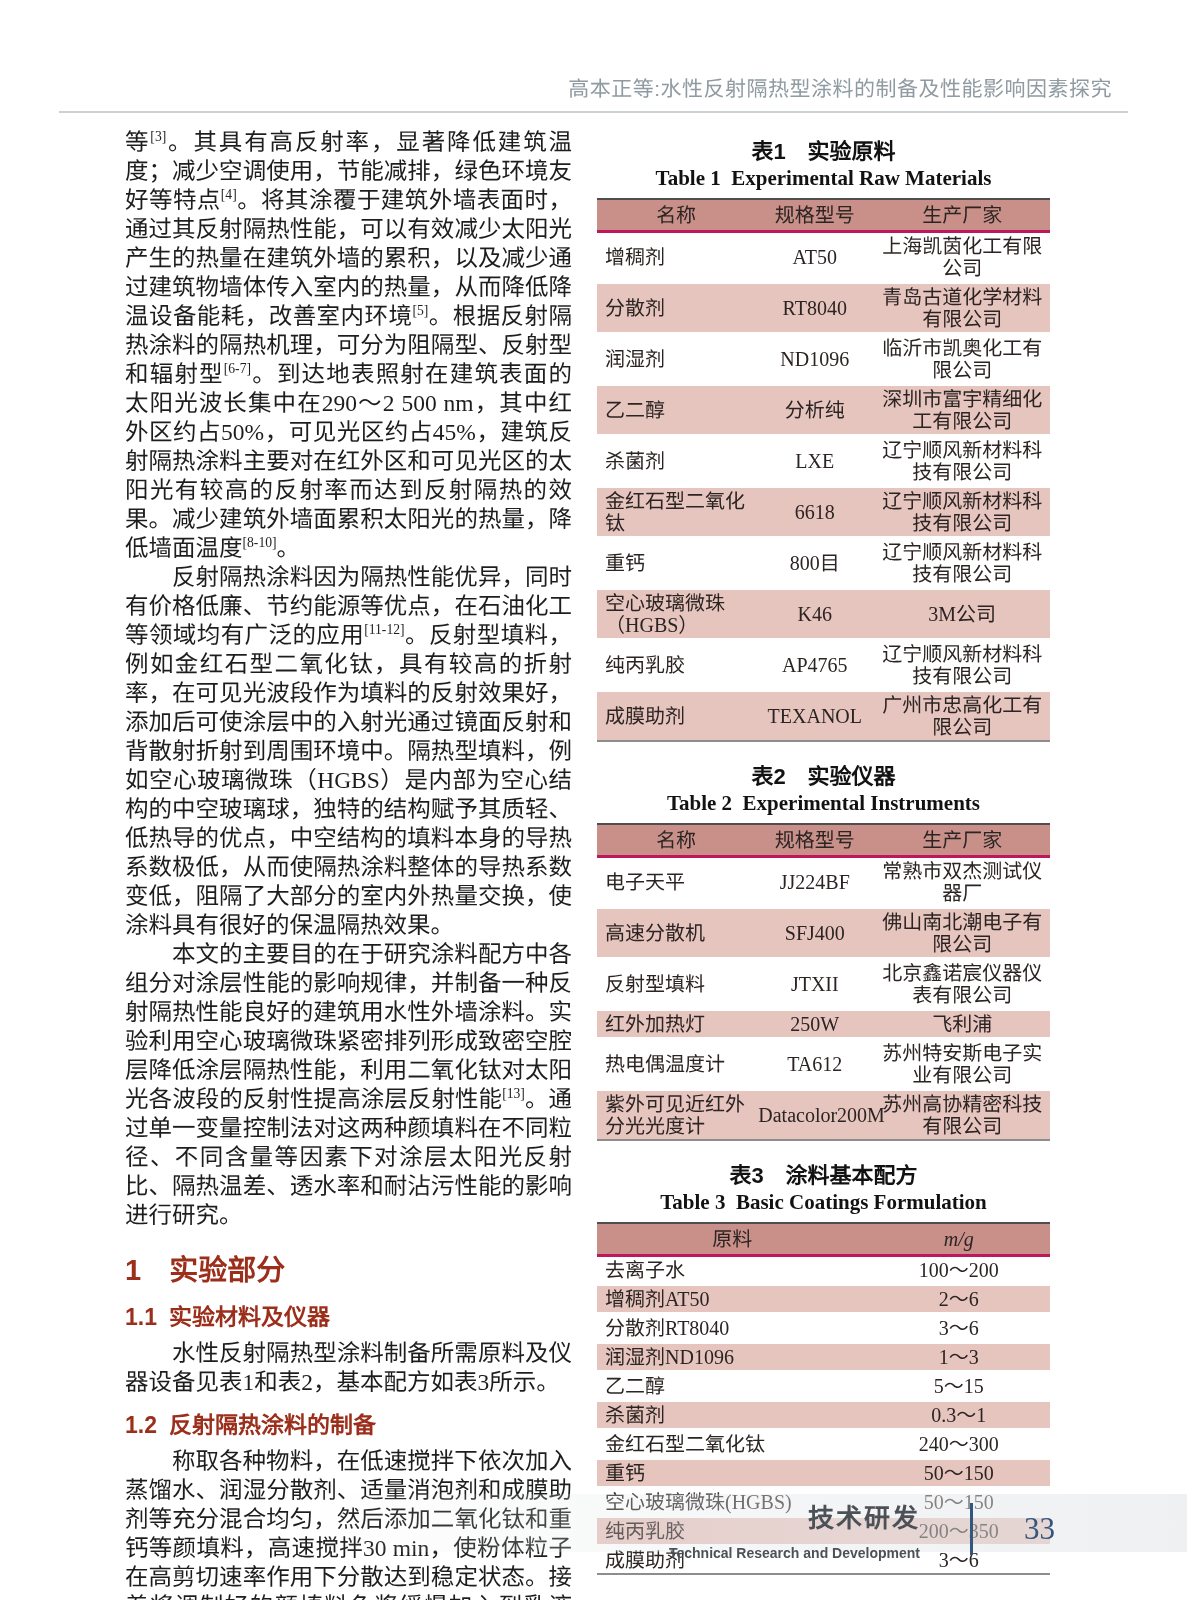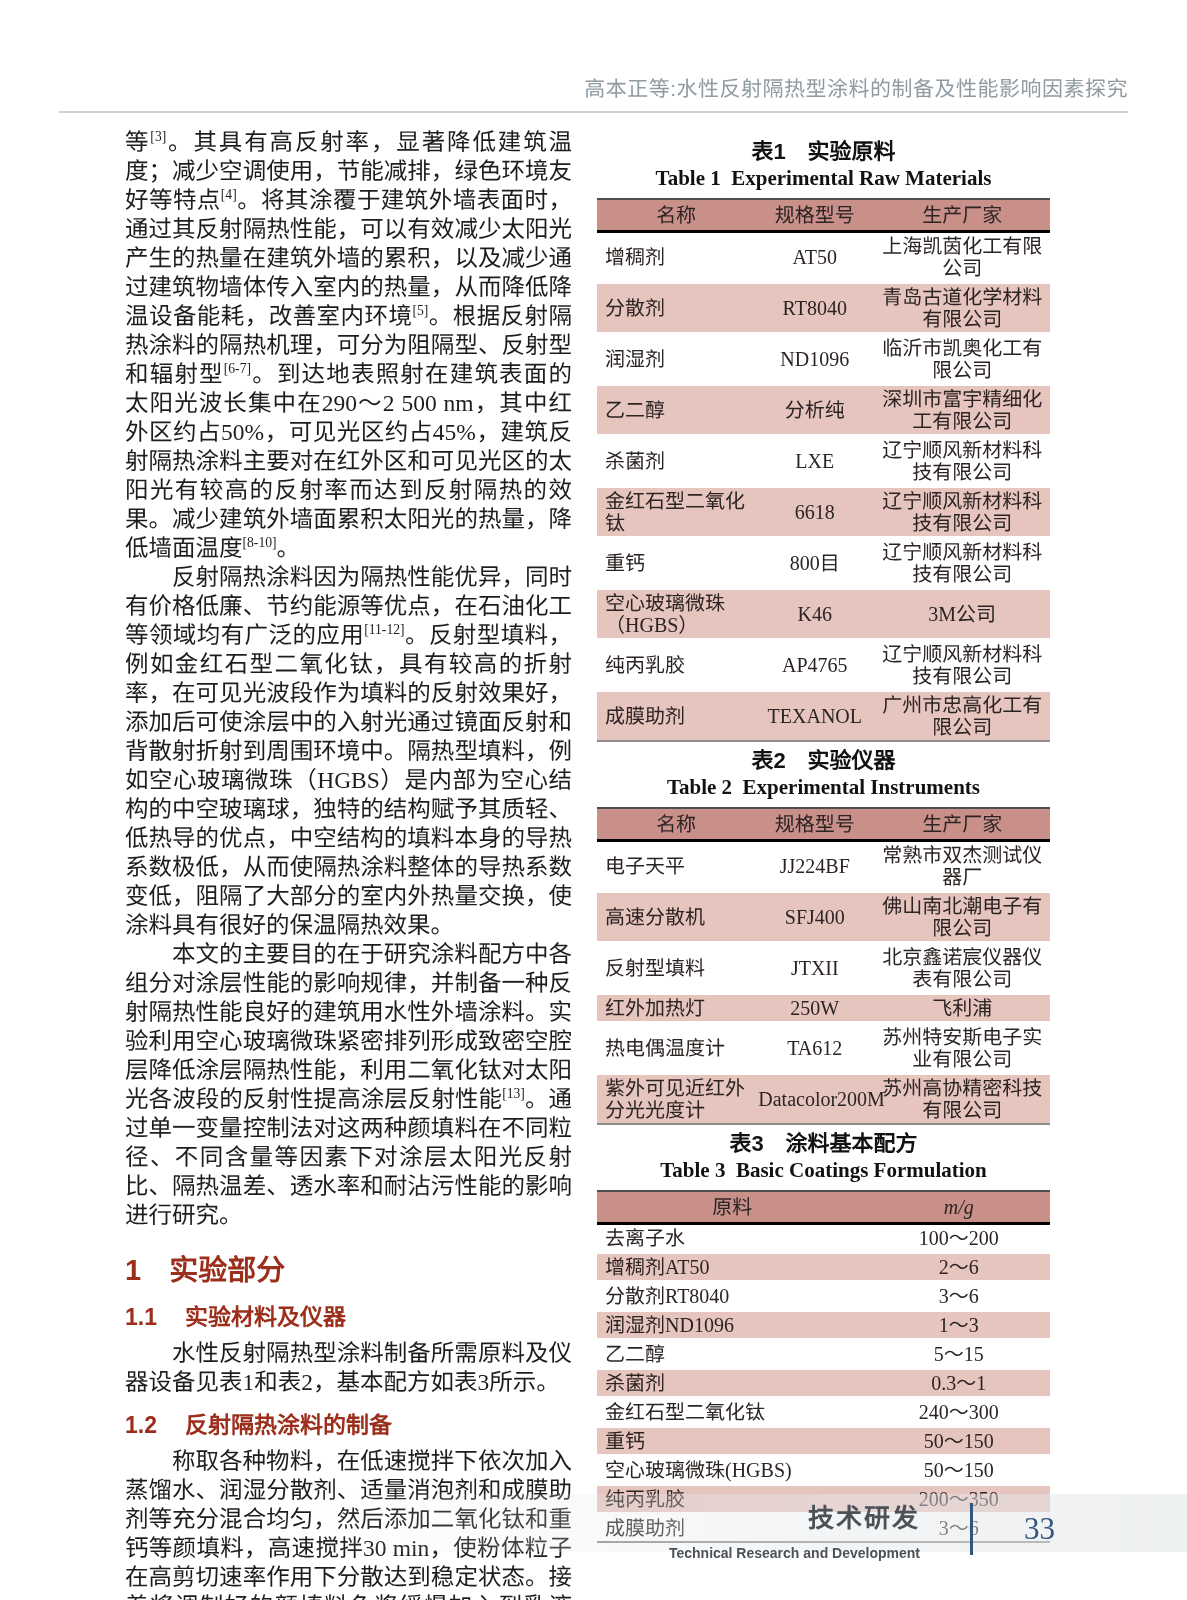--- a/index.html
+++ b/index.html
@@ -4,21 +4,21 @@
 <title>Journal Page</title>
 <style>
   html,body { margin:0; padding:0; background:#ffffff; }
   .page {
     position:relative; width:1187px; height:1600px; background:#ffffff;
     font-family:"Liberation Serif","DejaVu Serif",serif; overflow:hidden;
   }
 
   
   .running-head {
-    position:absolute; top:72px; right:59px;
+    position:absolute; top:72px; right:75px;
     font-size:21px; color:#8f9aa1; letter-spacing:0.5px;
     font-family:"Liberation Sans","DejaVu Sans",sans-serif;
   }
   .head-rule {
     position:absolute; top:111px; left:59px; width:1069px; height:0;
     border-top:2px solid #ccd1d4;
   }
 
   
   .col-left { position:absolute; left:125px; top:128px; width:447px; }
@@ -31,41 +31,41 @@
 
   .h1 {
     margin:16px 0 10px; color:#9c2e1c; font-size:29px; font-weight:bold;
     font-family:"Liberation Sans","DejaVu Sans",sans-serif;
   }
   .h1 .num { margin-right:28px; }
   .h2 {
     margin:9px 0 7px; color:#9c2e1c; font-size:23px; font-weight:bold;
     font-family:"Liberation Sans","DejaVu Sans",sans-serif;
   }
-  .h2 .num { margin-right:28px;text-align:right; }
+  .h2 .num { margin-right:12px;text-align:right; }
 
   
   .col-right { position:absolute; left:597px; top:133px; width:453px; }
-  .tblock { }
+  .tblock { margin-bottom:16px; }
   .cap-zh {
     text-align:center; font-size:22px; font-weight:bold; color:#121212;
     font-family:"Liberation Sans","DejaVu Sans",sans-serif;
   }
   .cap-en {
     text-align:center; font-size:21px; font-weight:bold; color:#121212;
     margin:1px 0 7px; font-family:"Liberation Serif","DejaVu Serif",serif;
   }
   table.jtable {
     width:100%; border-collapse:collapse; table-layout:fixed;
     font-size:20px; color:#2b2422;
     border-top:2px solid #4e4e4e; border-bottom:2px solid #8d8d8d;
   }
   table.jtable thead th {
     background:#c9908a; font-weight:normal; text-align:center;
-    padding:4px 3px; line-height:22px; border-bottom:3px solid #000000;
+    padding:4px 3px; line-height:22px; border-bottom:3px solid #be185d;
   }
   table.jtable tbody td {
     padding:2px 3px; line-height:22px; text-align:center; vertical-align:middle;
   }
   table.jtable tbody td:first-child { text-align:left; padding-left:8px; }
   table.jtable tbody tr:nth-child(even) { background:#e7c5bf; }
   table.jtable tbody tr:not(:last-child) td { border-bottom:3px solid #ffffff; }
   .t12 th:nth-child(1){ width:35%; }
   .t12 th:nth-child(2){ width:26%; }
   .t12 th:nth-child(3){ width:39%; }

